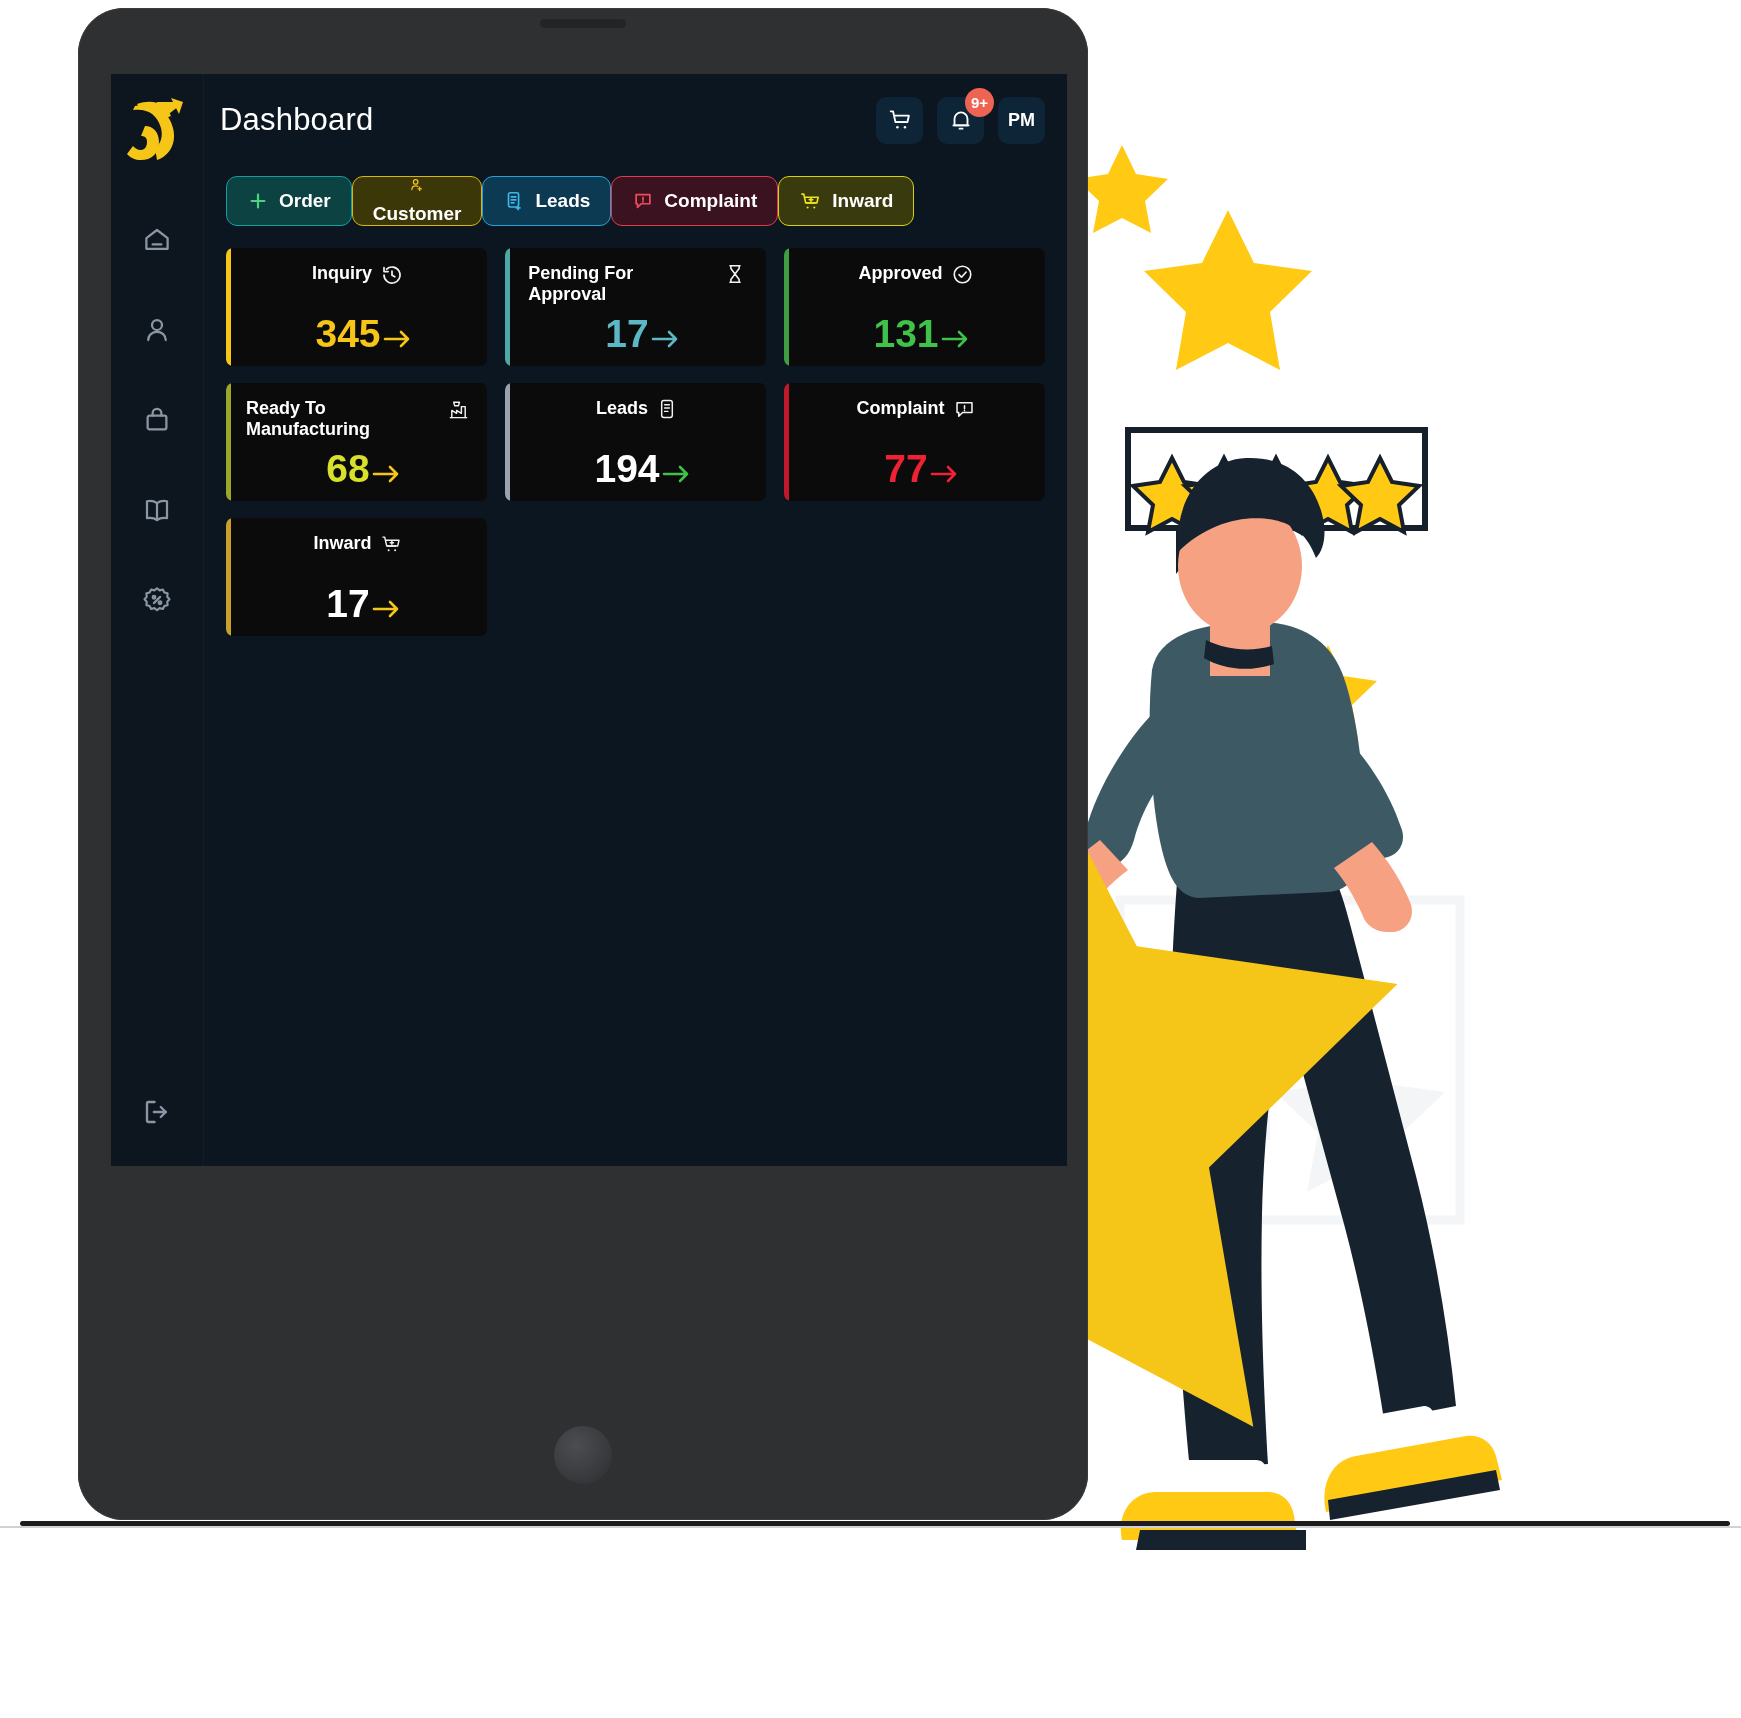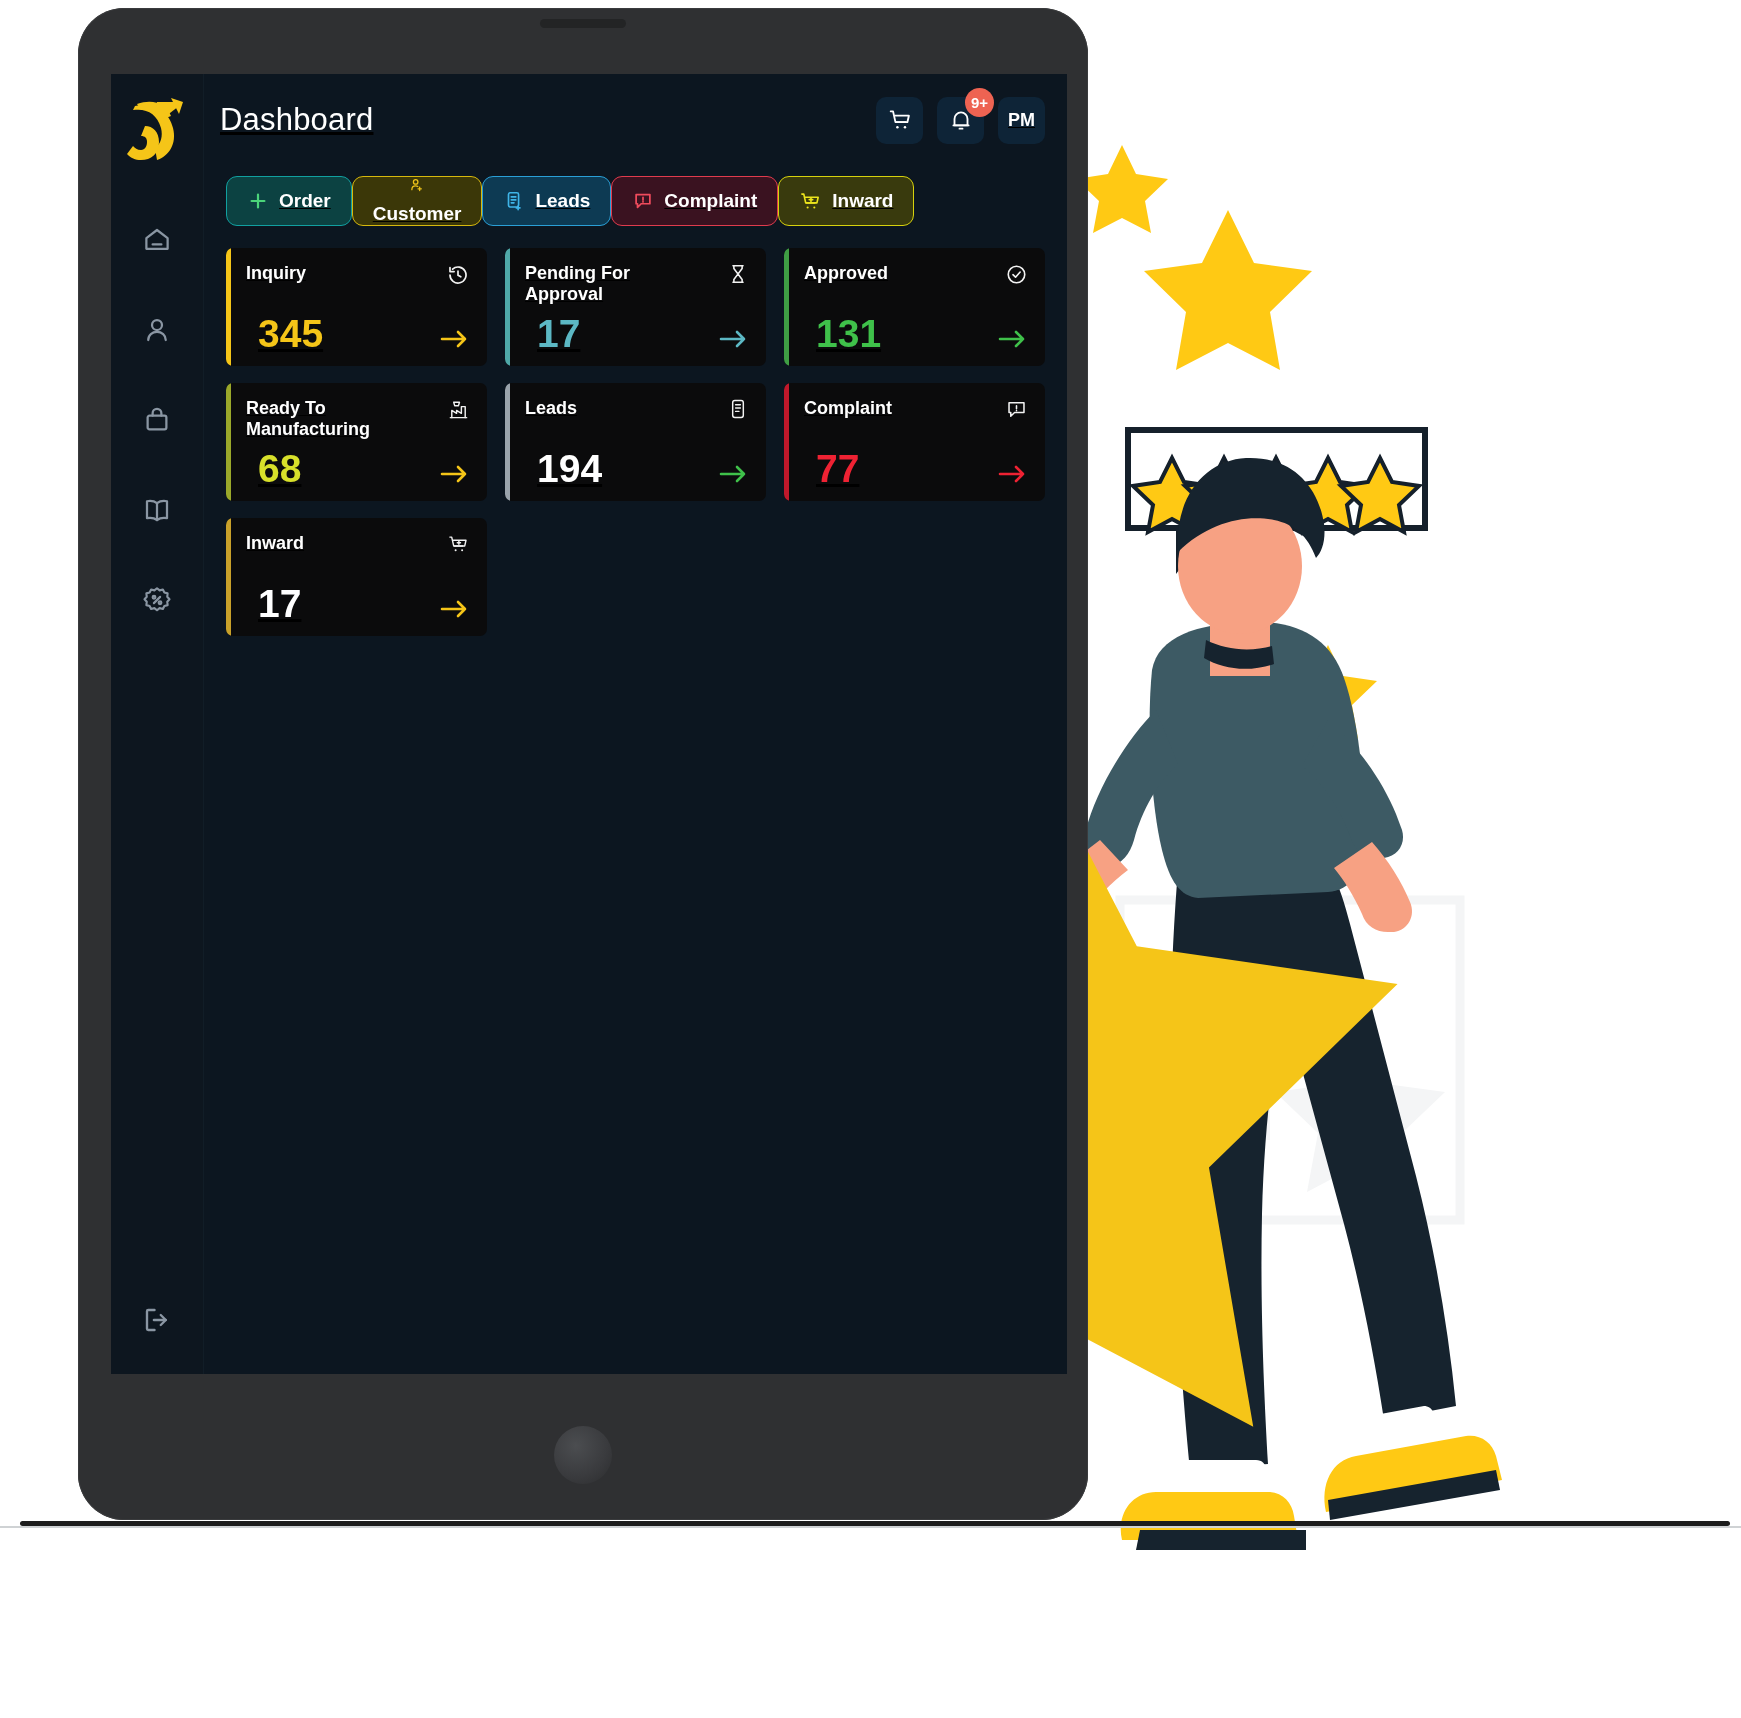--- a/index.html
+++ b/index.html
@@ -33,25 +33,24 @@
     background: #1d1d1d; border-radius: 3px;
   }
   .desk2 {
     position: absolute; left: 0px; top: 1526px; width: 1741px; height: 2px;
     background: #cfd2d4;
   }
 
   
   .screen {
     position: absolute; left: 33px; top: 66px;
-    width: 956px; height: 1300px;
+    width: 956px; height: 1092px;
     background: #0c1620;
     overflow: hidden;
     display: flex;
-    text-decoration: underline;
   }
 
   
   .sidebar {
     width: 93px; height: 100%;
     background: #0d161f;
     border-right: 1px solid #111d27;
     display: flex; flex-direction: column; align-items: center;
     padding-top: 20px;
     flex: 0 0 93px;
@@ -123,21 +122,21 @@
     display:grid; grid-template-columns: repeat(3, 1fr);
     gap: 17px 18px;
     align-content: start;
   }
   .card {
     position: relative;
     height: 118px; border-radius: 7px;
     background: #0b0b0c;
     padding: 15px 17px 13px 20px;
     display:flex; flex-direction: column; justify-content: space-between;
-    overflow: hidden; cursor: pointer;
+    overflow: hidden; cursor: pointer; align-items: center;
   }
   .card .bar {
     position:absolute; left:0; top:0; bottom:0; width: 5px; border-radius: 7px 0 0 7px;
   }
   .card-head { display:flex; align-items:flex-start; justify-content: space-between; gap: 8px; }
   .card-title {
     color:#ffffff; font-size: 18px; font-weight: 700; line-height: 1.18;
     max-width: 72%;
   }
   .card-icon { color:#ffffff; flex: 0 0 auto; opacity:.95; }

